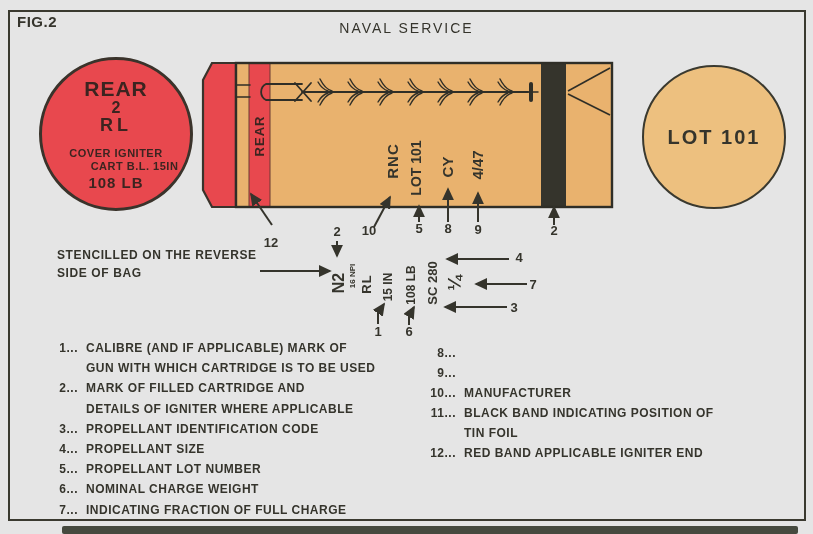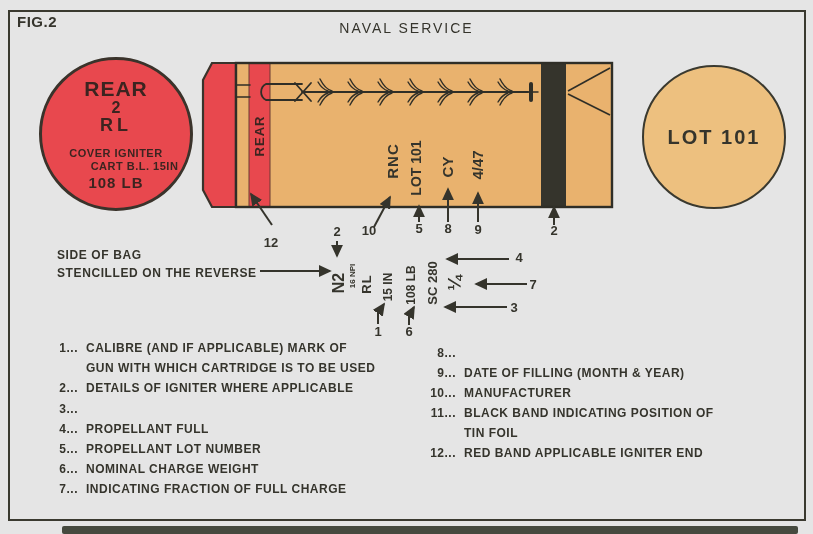--- a/index.html
+++ b/index.html
@@ -152,22 +152,22 @@
     <div class="lotline">LOT 101</div>
   </div>
 
   <div class="vtext" style="left:259px;top:136px;font-size:13px;letter-spacing:1px;color:#3c2420;">REAR</div>
   <div class="vtext" style="left:392px;top:161px;font-size:15px;letter-spacing:1px;">RNC</div>
   <div class="vtext" style="left:416px;top:168px;font-size:14px;">LOT 101</div>
   <div class="vtext" style="left:447px;top:167px;font-size:15px;">CY</div>
   <div class="vtext" style="left:477px;top:165px;font-size:15px;">4/47</div>
 
   <div class="note">
+    <div>STENCILLED ON THE REVERSE</div>
     <div>SIDE OF BAG</div>
-    <div>STENCILLED ON THE REVERSE</div>
   </div>
 
   <div class="vtext" style="left:339px;top:283px;font-size:16px;">N2</div>
   <div class="vtext" style="left:352px;top:276px;font-size:8px;">16 NPI</div>
   <div class="vtext" style="left:366px;top:284px;font-size:13px;letter-spacing:1px;">RL</div>
   <div class="vtext" style="left:388px;top:287px;font-size:12px;">15 IN</div>
   <div class="vtext" style="left:411px;top:285px;font-size:12px;">108 LB</div>
   <div class="vtext" style="left:432px;top:283px;font-size:13px;">SC 280</div>
   <div class="vtext" style="left:455px;top:283px;font-size:18px;">¼</div>
 
@@ -188,30 +188,34 @@
     <div class="lrow">
       <span class="num">1...</span>
       <span class="ltext">
           <div class="l1">CALIBRE (AND IF APPLICABLE) MARK OF</div>
           <div class="l2">GUN WITH WHICH CARTRIDGE IS TO BE USED</div>
         </span>
     </div>
     <div class="lrow">
       <span class="num">2...</span>
       <span class="ltext">
+          <div class="l1">MARK OF FILLED CARTRIDGE AND</div>
           <div class="l2">DETAILS OF IGNITER WHERE APPLICABLE</div>
         </span>
     </div>
     <div class="lrow">
       <span class="num">3...</span>
+      <span class="ltext">
+          <div class="l1">PROPELLANT IDENTIFICATION CODE</div>
+        </span>
     </div>
     <div class="lrow">
       <span class="num">4...</span>
       <span class="ltext">
-          <div class="l1">PROPELLANT FULL</div>
+          <div class="l1">PROPELLANT SIZE</div>
         </span>
     </div>
     <div class="lrow">
       <span class="num">5...</span>
       <span class="ltext">
           <div class="l1">PROPELLANT LOT NUMBER</div>
         </span>
     </div>
     <div class="lrow">
       <span class="num">6...</span>
@@ -226,23 +230,20 @@
         </span>
     </div>
   </div>
 
   <div class="legend legend-right">
     <div class="lrow">
       <span class="num">8...</span>
     </div>
     <div class="lrow">
       <span class="num">9...</span>
-      <span class="ltext">
-          <div class="l1">DATE OF FILLING (MONTH &amp; YEAR)</div>
-        </span>
     </div>
     <div class="lrow">
       <span class="num">10...</span>
       <span class="ltext">
           <div class="l2">MANUFACTURER</div>
         </span>
     </div>
     <div class="lrow">
       <span class="num">11...</span>
       <span class="ltext">

